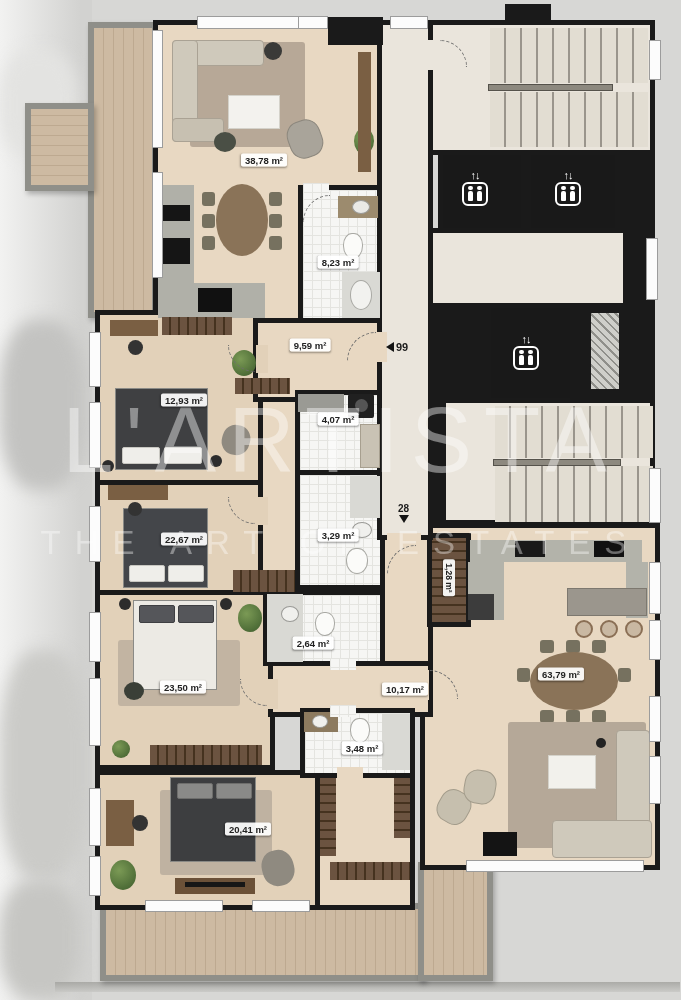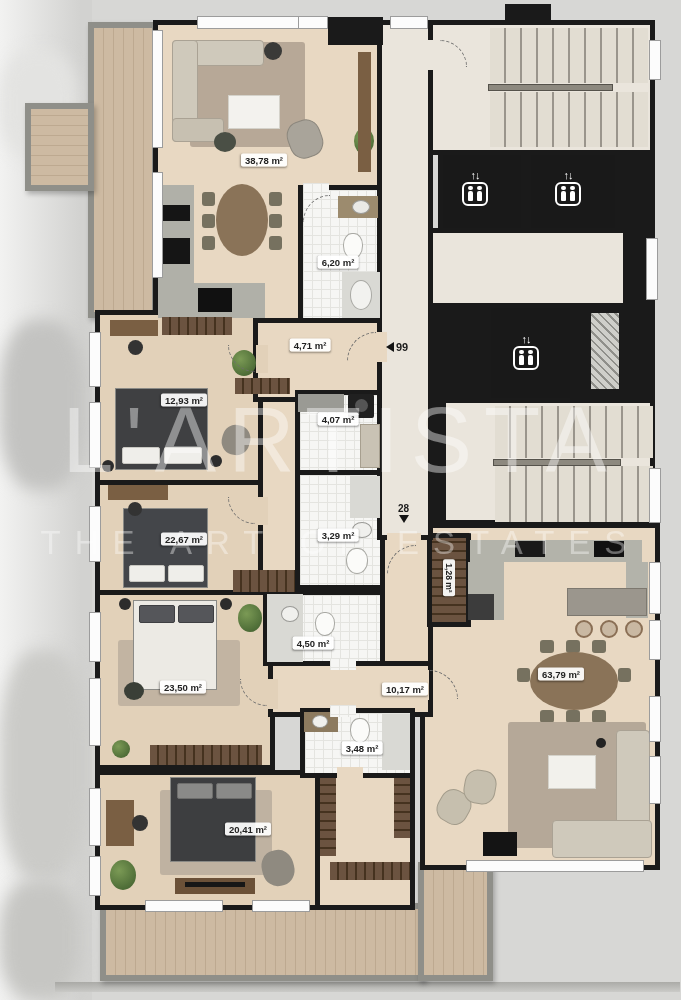--- a/index.html
+++ b/index.html
@@ -306,28 +306,28 @@
   <div class="plant" style="left:110px;top:860px;width:26px;height:30px;"></div>
   <div class="f" style="left:175px;top:878px;width:80px;height:16px;background:#6b5138;"></div>
   <div class="f" style="left:185px;top:882px;width:60px;height:5px;background:#161616;"></div>
   <div class="f" style="left:262px;top:850px;width:32px;height:36px;background:#8f8a80;border-radius:45%;transform:rotate(-15deg);"></div>
 
   <div class="f shelf" style="left:320px;top:778px;width:16px;height:78px;"></div>
   <div class="f shelfh" style="left:330px;top:862px;width:80px;height:18px;"></div>
   <div class="f shelf" style="left:394px;top:778px;width:16px;height:60px;"></div>
 
   <div class="lbl" style="left:264px;top:160px;">38,78 m²</div>
-  <div class="lbl" style="left:338px;top:262px;">6,20 m²</div>
-  <div class="lbl" style="left:310px;top:345px;">4,71 m²</div>
+  <div class="lbl" style="left:338px;top:262px;">8,23 m²</div>
+  <div class="lbl" style="left:310px;top:345px;">9,59 m²</div>
   <div class="lbl" style="left:184px;top:400px;">12,93 m²</div>
   <div class="lbl" style="left:338px;top:419px;">4,07 m²</div>
   <div class="lbl" style="left:338px;top:535px;">3,29 m²</div>
   <div class="lbl" style="left:184px;top:539px;">22,67 m²</div>
   <div class="lbl rot" style="left:449px;top:578px;">1,28 m²</div>
-  <div class="lbl" style="left:313px;top:643px;">4,50 m²</div>
+  <div class="lbl" style="left:313px;top:643px;">2,64 m²</div>
   <div class="lbl" style="left:183px;top:687px;">23,50 m²</div>
   <div class="lbl" style="left:405px;top:689px;">10,17 m²</div>
   <div class="lbl" style="left:362px;top:748px;">3,48 m²</div>
   <div class="lbl" style="left:248px;top:829px;">20,41 m²</div>
   <div class="lbl" style="left:561px;top:674px;">63,79 m²</div>
 
   <div class="marker" style="left:386px;top:341px;">
     <span class="tri-left"></span>
     <span>99</span>
   </div>

